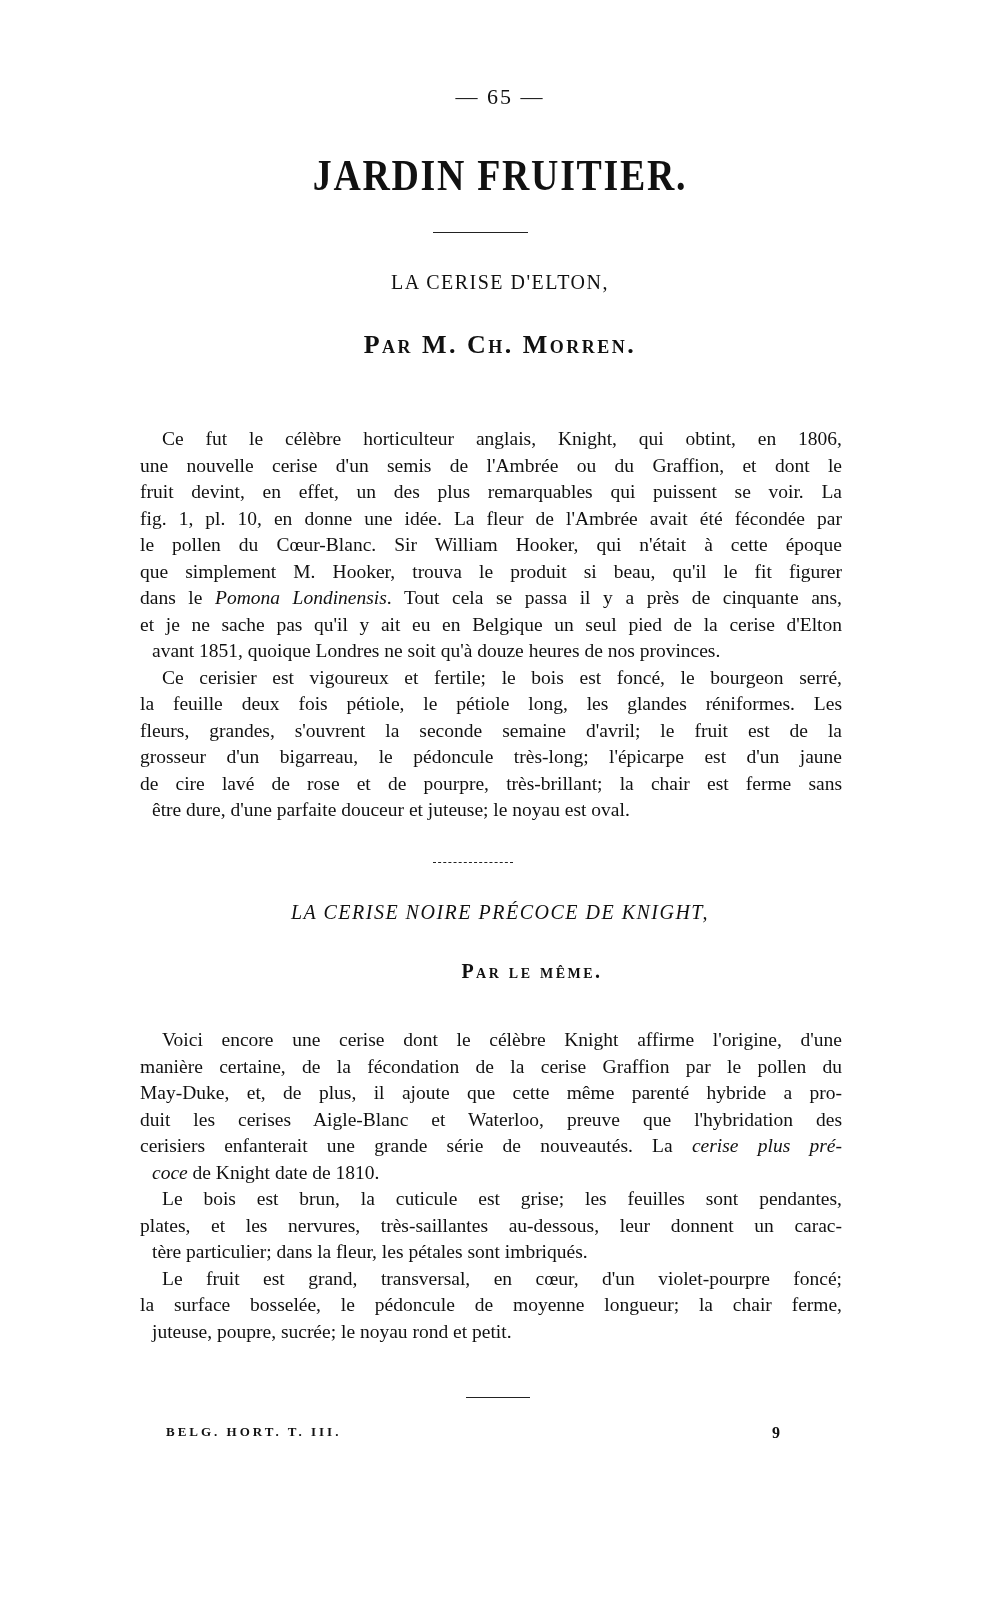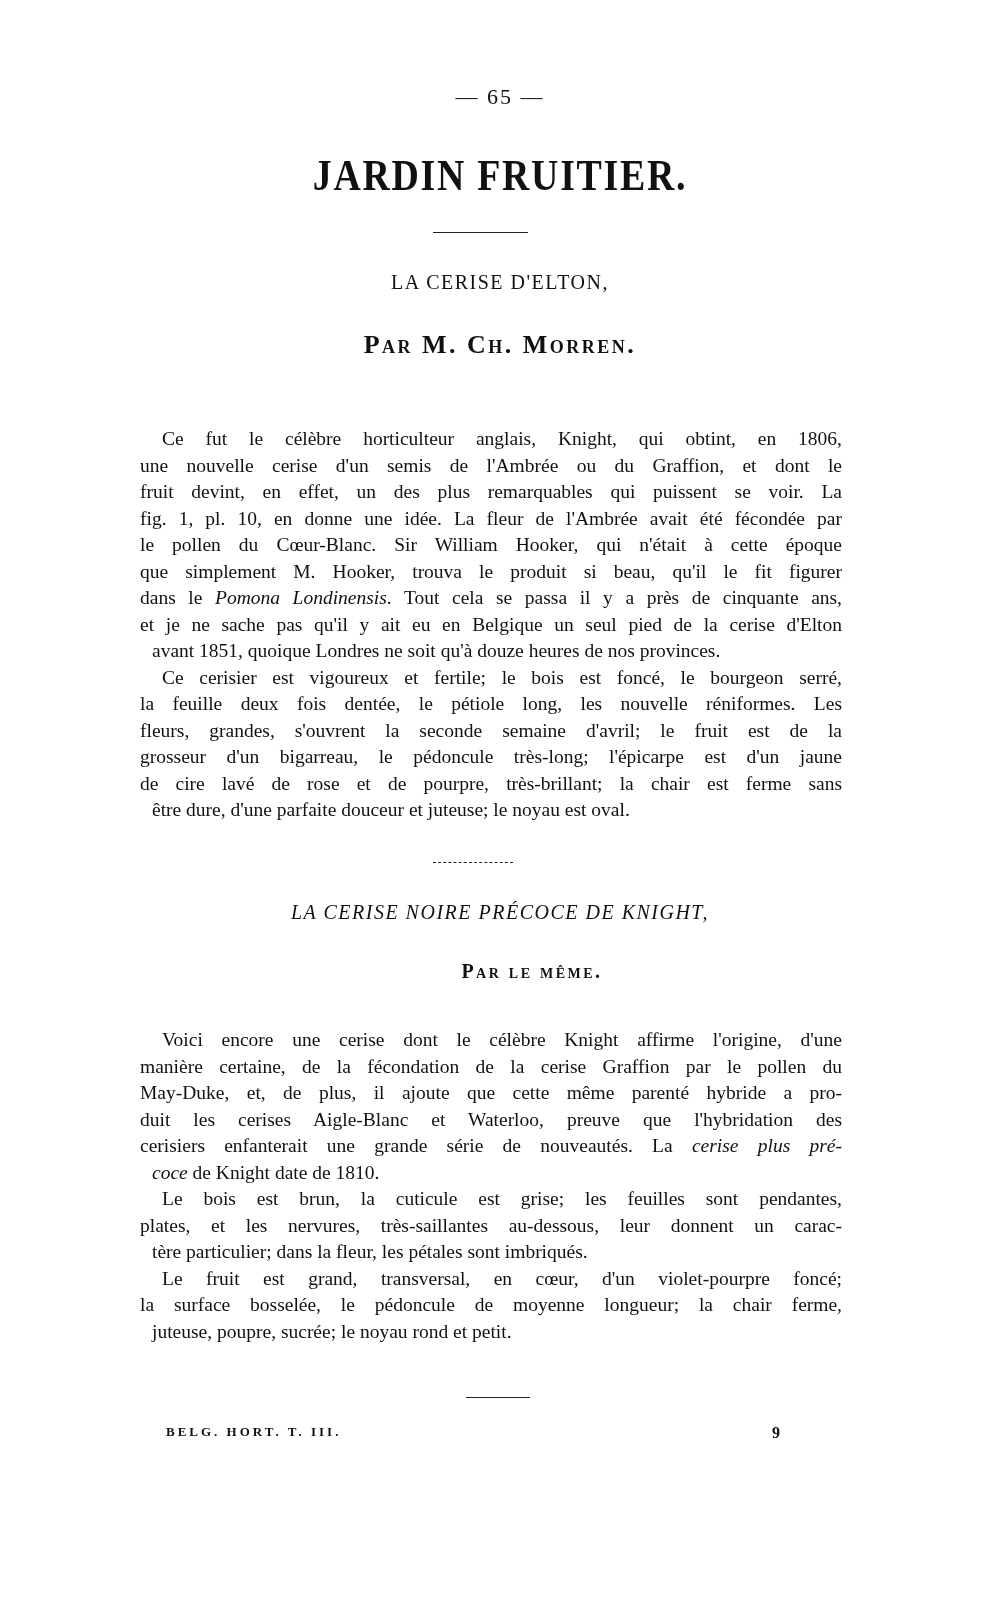--- a/index.html
+++ b/index.html
@@ -45,21 +45,21 @@
       <span class="line" style="padding-left: 22px; margin-top: 28px;">Ce fut le célèbre horticulteur anglais, Knight, qui obtint, en 1806,</span>
       <span class="line">une nouvelle cerise d'un semis de l'Ambrée ou du Graffion, et dont le</span>
       <span class="line">fruit devint, en effet, un des plus remarquables qui puissent se voir. La</span>
       <span class="line">fig. 1, pl. 10, en donne une idée. La fleur de l'Ambrée avait été fécondée par</span>
       <span class="line">le pollen du Cœur-Blanc. Sir William Hooker, qui n'était à cette époque</span>
       <span class="line">que simplement M. Hooker, trouva le produit si beau, qu'il le fit figurer</span>
       <span class="line">dans le <i>Pomona Londinensis</i>. Tout cela se passa il y a près de cinquante ans,</span>
       <span class="line">et je ne sache pas qu'il y ait eu en Belgique un seul pied de la cerise d'Elton</span>
       <span class="line last">avant 1851, quoique Londres ne soit qu'à douze heures de nos provinces.</span>
       <span class="line" style="padding-left: 22px;">Ce cerisier est vigoureux et fertile; le bois est foncé, le bourgeon serré,</span>
-      <span class="line">la feuille deux fois dentée, le pétiole long, les nouvelle réniformes. Les</span>
+      <span class="line">la feuille deux fois pétiole, le pétiole long, les glandes réniformes. Les</span>
       <span class="line">fleurs, grandes, s'ouvrent la seconde semaine d'avril; le fruit est de la</span>
       <span class="line">grosseur d'un bigarreau, le pédoncule très-long; l'épicarpe est d'un jaune</span>
       <span class="line">de cire lavé de rose et de pourpre, très-brillant; la chair est ferme sans</span>
       <span class="line last">être dure, d'une parfaite douceur et juteuse; le noyau est oval.</span>
     </div>
 
   <div class="rule r2"></div>
 
   <div class="center h-sub h3">LA CERISE NOIRE PRÉCOCE DE KNIGHT,</div>
   <div class="center byline by2">Par le même.</div>

